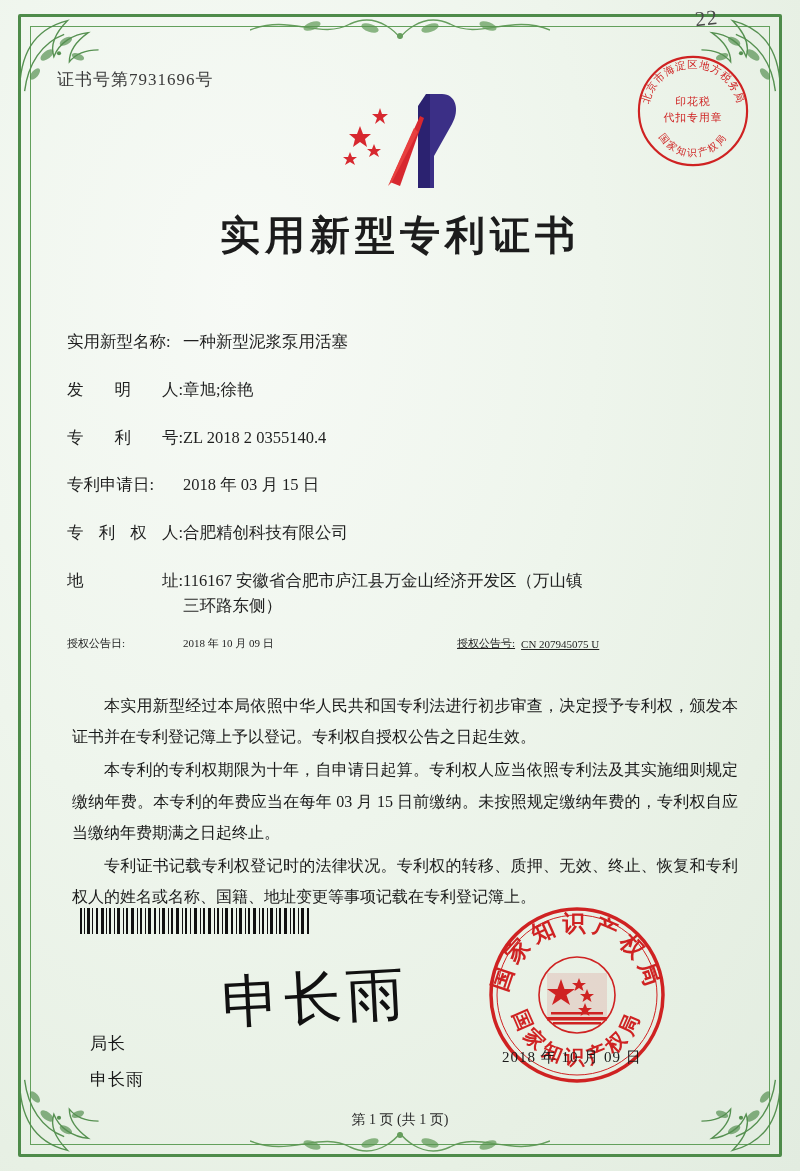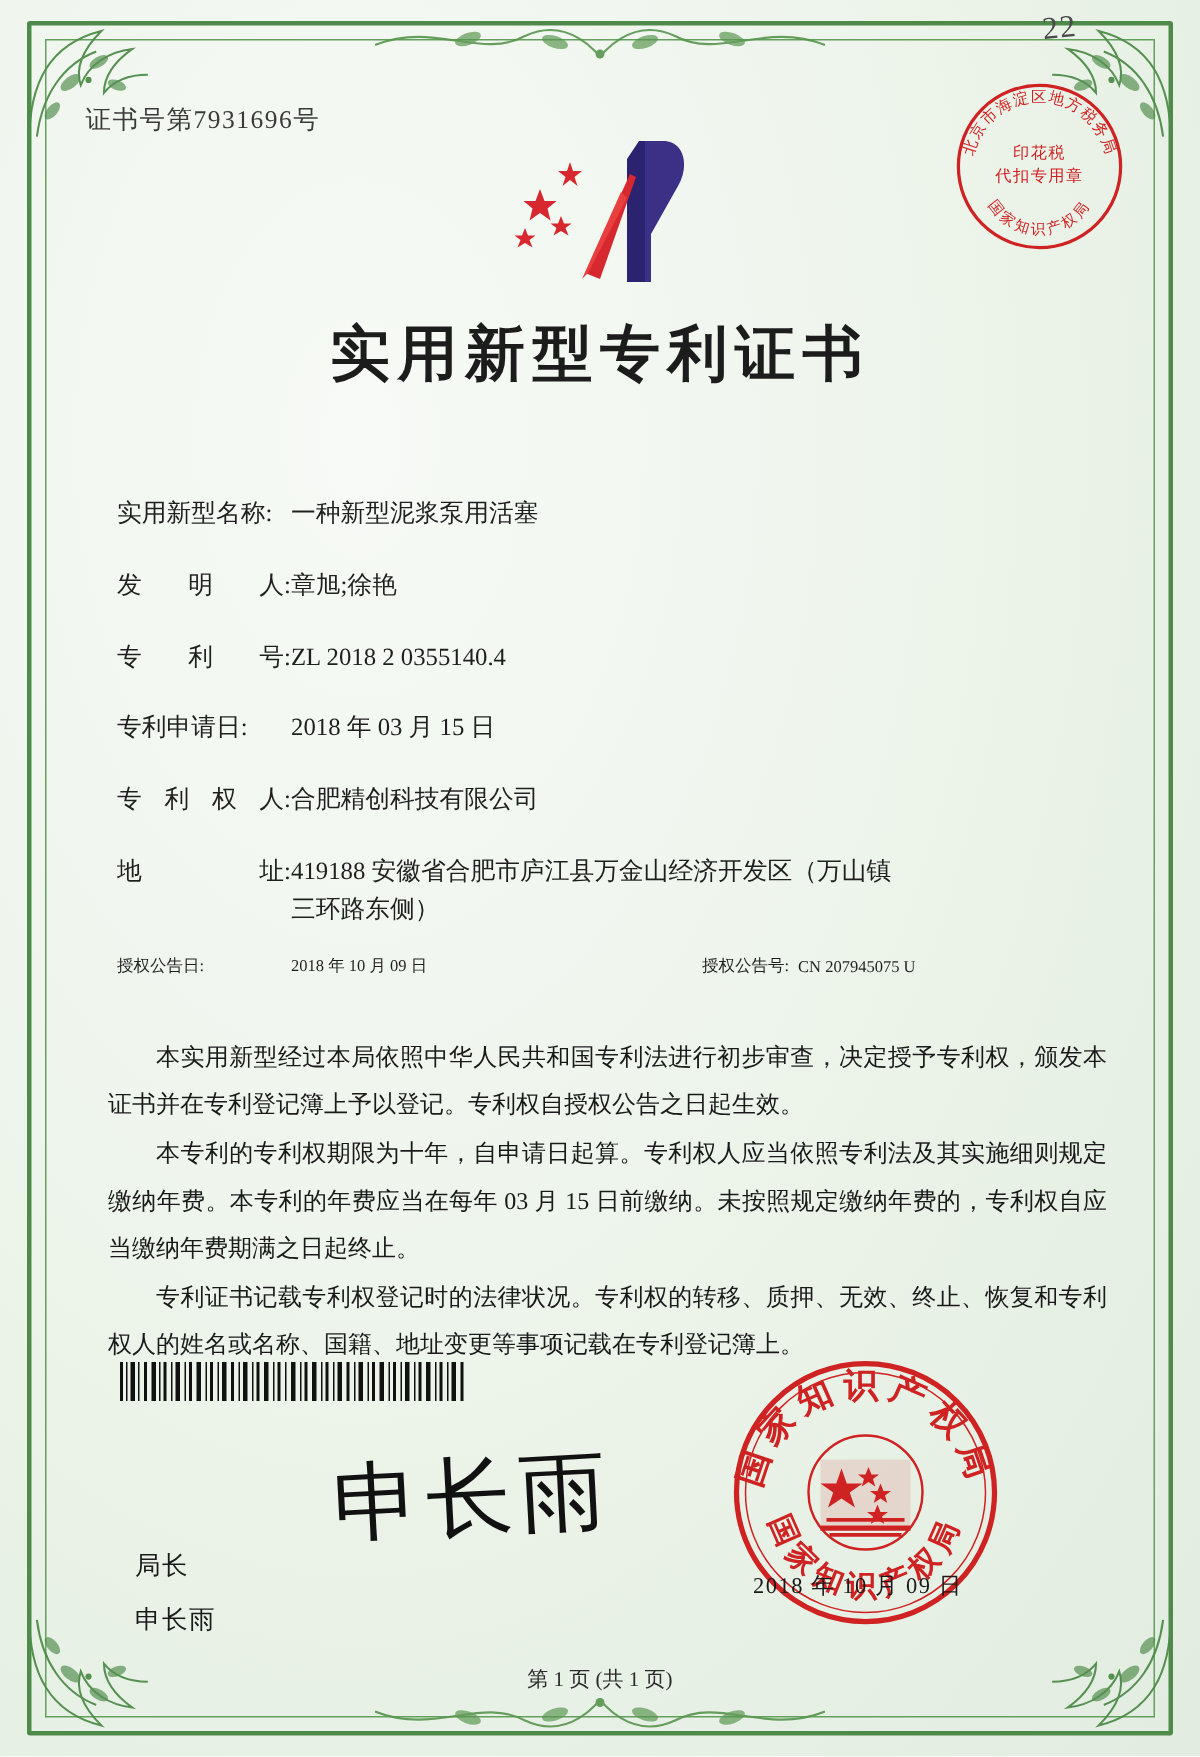--- a/index.html
+++ b/index.html
@@ -100,21 +100,21 @@
     text-align: center;
     font-size: 40px;
     font-weight: bold;
     letter-spacing: 5px;
     color: #1c1c1c;
     font-family: "DejaVu Serif", "Liberation Serif", serif;
   }
 
   .fields {
     position: absolute;
-    left: 78px;
+    left: 67px;
     top: 330px;
     right: 60px;
   }
   .field-row {
     display: flex;
     align-items: baseline;
     margin-bottom: 23px;
     font-size: 16.5px;
     color: #1f1f1f;
     line-height: 1.5;
@@ -136,21 +136,21 @@
     display: block;
   }
   .row-two {
     display: flex;
     align-items: baseline;
     margin-bottom: 8px;
     font-size: 11px;
     color: #1f1f1f;
   }
   .row-two .left { display: flex; align-items: baseline; width: 390px; }
-  .row-two .right { display: flex; align-items: flex-end; }
+  .row-two .right { display: flex; align-items: center; text-decoration: underline; }
   .row-two .right .f-label2 { white-space: nowrap; margin-right: 6px; }
 
   .body-text {
     position: absolute;
     left: 72px;
     right: 62px;
     top: 690px;
     font-size: 16px;
     color: #1a1a1a;
     line-height: 1.95;
@@ -369,21 +369,21 @@
       </div>
       <div class="f-value">合肥精创科技有限公司</div>
     </div>
 
     <div class="field-row" style="margin-bottom:18px;">
       <div class="f-label spread">
         <span>地</span>
         <span>址:</span>
       </div>
       <div class="f-value">
-        <span>419188 安徽省合肥市庐江县万金山经济开发区（万山镇</span>
+        <span>116167 安徽省合肥市庐江县万金山经济开发区（万山镇</span>
         <span class="indent2">三环路东侧）</span>
       </div>
     </div>
 
     <div class="row-two">
       <div class="left">
         <div class="f-label">授权公告日:</div>
         <div class="f-value">2018 年 10 月 09 日</div>
       </div>
       <div class="right">

